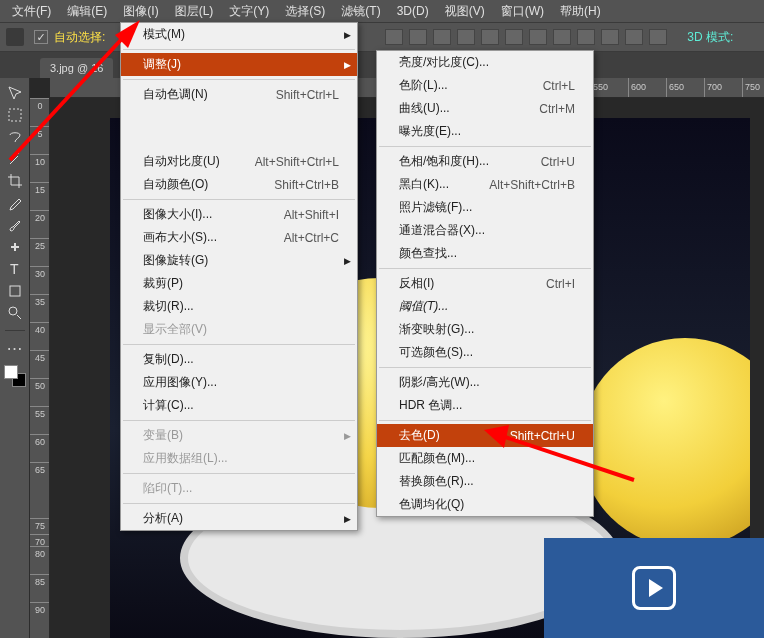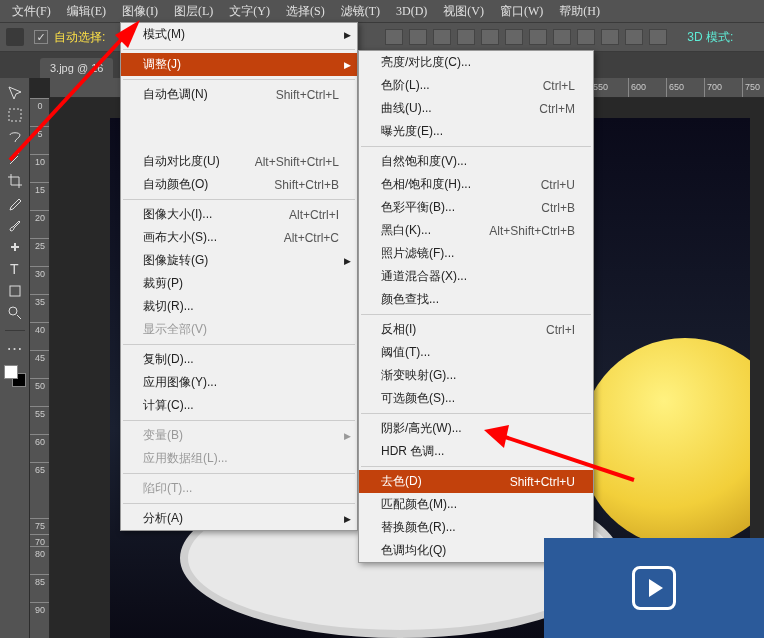--- a/index.html
+++ b/index.html
@@ -1,19 +1,19 @@
 <!DOCTYPE html>
 <html><head>
 <meta charset="utf-8">
 <style>
 * { margin: 0; padding: 0; box-sizing: border-box; font-family: "Microsoft YaHei", sans-serif; }
 body { background: #535353; overflow: hidden; width: 764px; height: 638px; position: relative; }
 
 .menubar { background: #535353; height: 22px; display: flex; align-items: center; padding-left: 4px; color: #e0e0e0; font-size: 12px; }
-.menubar-item { padding: 2px 8px; cursor: pointer; font-family: Liberation Serif, serif; }
+.menubar-item { padding: 2px 8px; cursor: pointer; }
 
 .options-bar { background: #535353; height: 30px; display: flex; align-items: center; padding-left: 6px; border-top: 1px solid #3a3a3a; border-bottom: 1px solid #3a3a3a; }
 .ps-icon { width: 18px; height: 18px; background: #3a3a3a; border-radius: 2px; margin-right: 10px; }
 .checkbox { width: 14px; height: 14px; border: 1px solid #888; margin-right: 6px; display: inline-flex; align-items: center; justify-content: center; }
 .checkbox.checked::after { content: "✓"; color: #ddd; font-size: 11px; }
 .opt-label { color: #fde047; font-size: 12px; }
 .tiny-icons { display: flex; gap: 6px; margin-left: 280px; }
 .tiny-icon { width: 18px; height: 16px; background: #666; border: 1px solid #444; }
 
 .tab-row { background: #3f3f3f; height: 26px; display: flex; align-items: flex-end; padding-left: 40px; }
@@ -47,21 +47,21 @@
 .dropdown { position: absolute; background: #f0f0f0; border: 1px solid #999; box-shadow: 2px 2px 6px rgba(0,0,0,0.4); font-size: 12px; color: #222; }
 .dd-item { display: flex; justify-content: space-between; align-items: center; padding: 3px 18px 3px 22px; white-space: nowrap; cursor: pointer; }
 .dd-item.highlighted { background: #c2410c; color: #fff; }
 .dd-item.disabled { color: #999; }
 .dd-sep { height: 1px; background: #ccc; margin: 3px 2px; }
 .dd-shortcut { margin-left: 30px; color: #555; }
 .dd-item.highlighted .dd-shortcut, .dd-item:hover .dd-shortcut { color: #fff; }
 .dd-arrow { position: absolute; right: 6px; font-size: 9px; }
 
 .menu1 { top: 22px; left: 120px; width: 238px; }
-.menu2 { top: 50px; left: 358px; width: 236px; }
+.menu2 { top: 50px; left: 376px; width: 218px; }
 
 .logo-overlay { position: absolute; right: 0; bottom: 0; width: 220px; height: 100px; background: #2b5a9a; display: flex; align-items: center; justify-content: center; gap: 10px; }
 .logo-play { width: 44px; height: 44px; border: 3px solid #fff; border-radius: 8px; display: flex; align-items: center; justify-content: center; }
 .logo-play::after { content: ""; border-left: 14px solid #fff; border-top: 9px solid transparent; border-bottom: 9px solid transparent; margin-left: 3px; }
 .logo-text { color: #fff; }
 .logo-text .main { font-size: 22px; font-weight: bold; letter-spacing: 2px; }
 .logo-text .sub { font-size: 10px; letter-spacing: 2px; }
 </style>
 </head>
 <body>
@@ -229,21 +229,21 @@
       <span>自动对比度(U)</span>
       <span class="dd-shortcut">Alt+Shift+Ctrl+L</span>
     </div>
     <div class="dd-item" style="position: relative;">
       <span>自动颜色(O)</span>
       <span class="dd-shortcut">Shift+Ctrl+B</span>
     </div>
     <div class="dd-sep"></div>
     <div class="dd-item" style="position: relative;">
       <span>图像大小(I)...</span>
-      <span class="dd-shortcut">Alt+Ctrl+I</span>
+      <span class="dd-shortcut">Alt+Shift+I</span>
     </div>
     <div class="dd-item" style="position: relative;">
       <span>画布大小(S)...</span>
       <span class="dd-shortcut">Alt+Ctrl+C</span>
     </div>
     <div class="dd-item" style="position: relative;">
       <span>图像旋转(G)</span>
       <span class="dd-arrow">▶</span>
     </div>
     <div class="dd-item" style="position: relative;">
@@ -294,49 +294,42 @@
     </div>
     <div class="dd-item" style="position: relative;">
       <span>曲线(U)...</span>
       <span class="dd-shortcut">Ctrl+M</span>
     </div>
     <div class="dd-item" style="position: relative;">
       <span>曝光度(E)...</span>
     </div>
     <div class="dd-sep"></div>
     <div class="dd-item" style="position: relative;">
-      <span>自然饱和度(V)...</span>
-    </div>
-    <div class="dd-item" style="position: relative;">
       <span>色相/饱和度(H)...</span>
       <span class="dd-shortcut">Ctrl+U</span>
     </div>
     <div class="dd-item" style="position: relative;">
-      <span>色彩平衡(B)...</span>
-      <span class="dd-shortcut">Ctrl+B</span>
-    </div>
-    <div class="dd-item" style="position: relative;">
       <span>黑白(K)...</span>
       <span class="dd-shortcut">Alt+Shift+Ctrl+B</span>
     </div>
     <div class="dd-item" style="position: relative;">
       <span>照片滤镜(F)...</span>
     </div>
     <div class="dd-item" style="position: relative;">
       <span>通道混合器(X)...</span>
     </div>
     <div class="dd-item" style="position: relative;">
       <span>颜色查找...</span>
     </div>
     <div class="dd-sep"></div>
     <div class="dd-item" style="position: relative;">
       <span>反相(I)</span>
       <span class="dd-shortcut">Ctrl+I</span>
     </div>
-    <div class="dd-item" style="position: relative;">
+    <div class="dd-item" style="position: relative; font-style: italic;">
       <span>阈值(T)...</span>
     </div>
     <div class="dd-item" style="position: relative;">
       <span>渐变映射(G)...</span>
     </div>
     <div class="dd-item" style="position: relative;">
       <span>可选颜色(S)...</span>
     </div>
     <div class="dd-sep"></div>
     <div class="dd-item" style="position: relative;">

